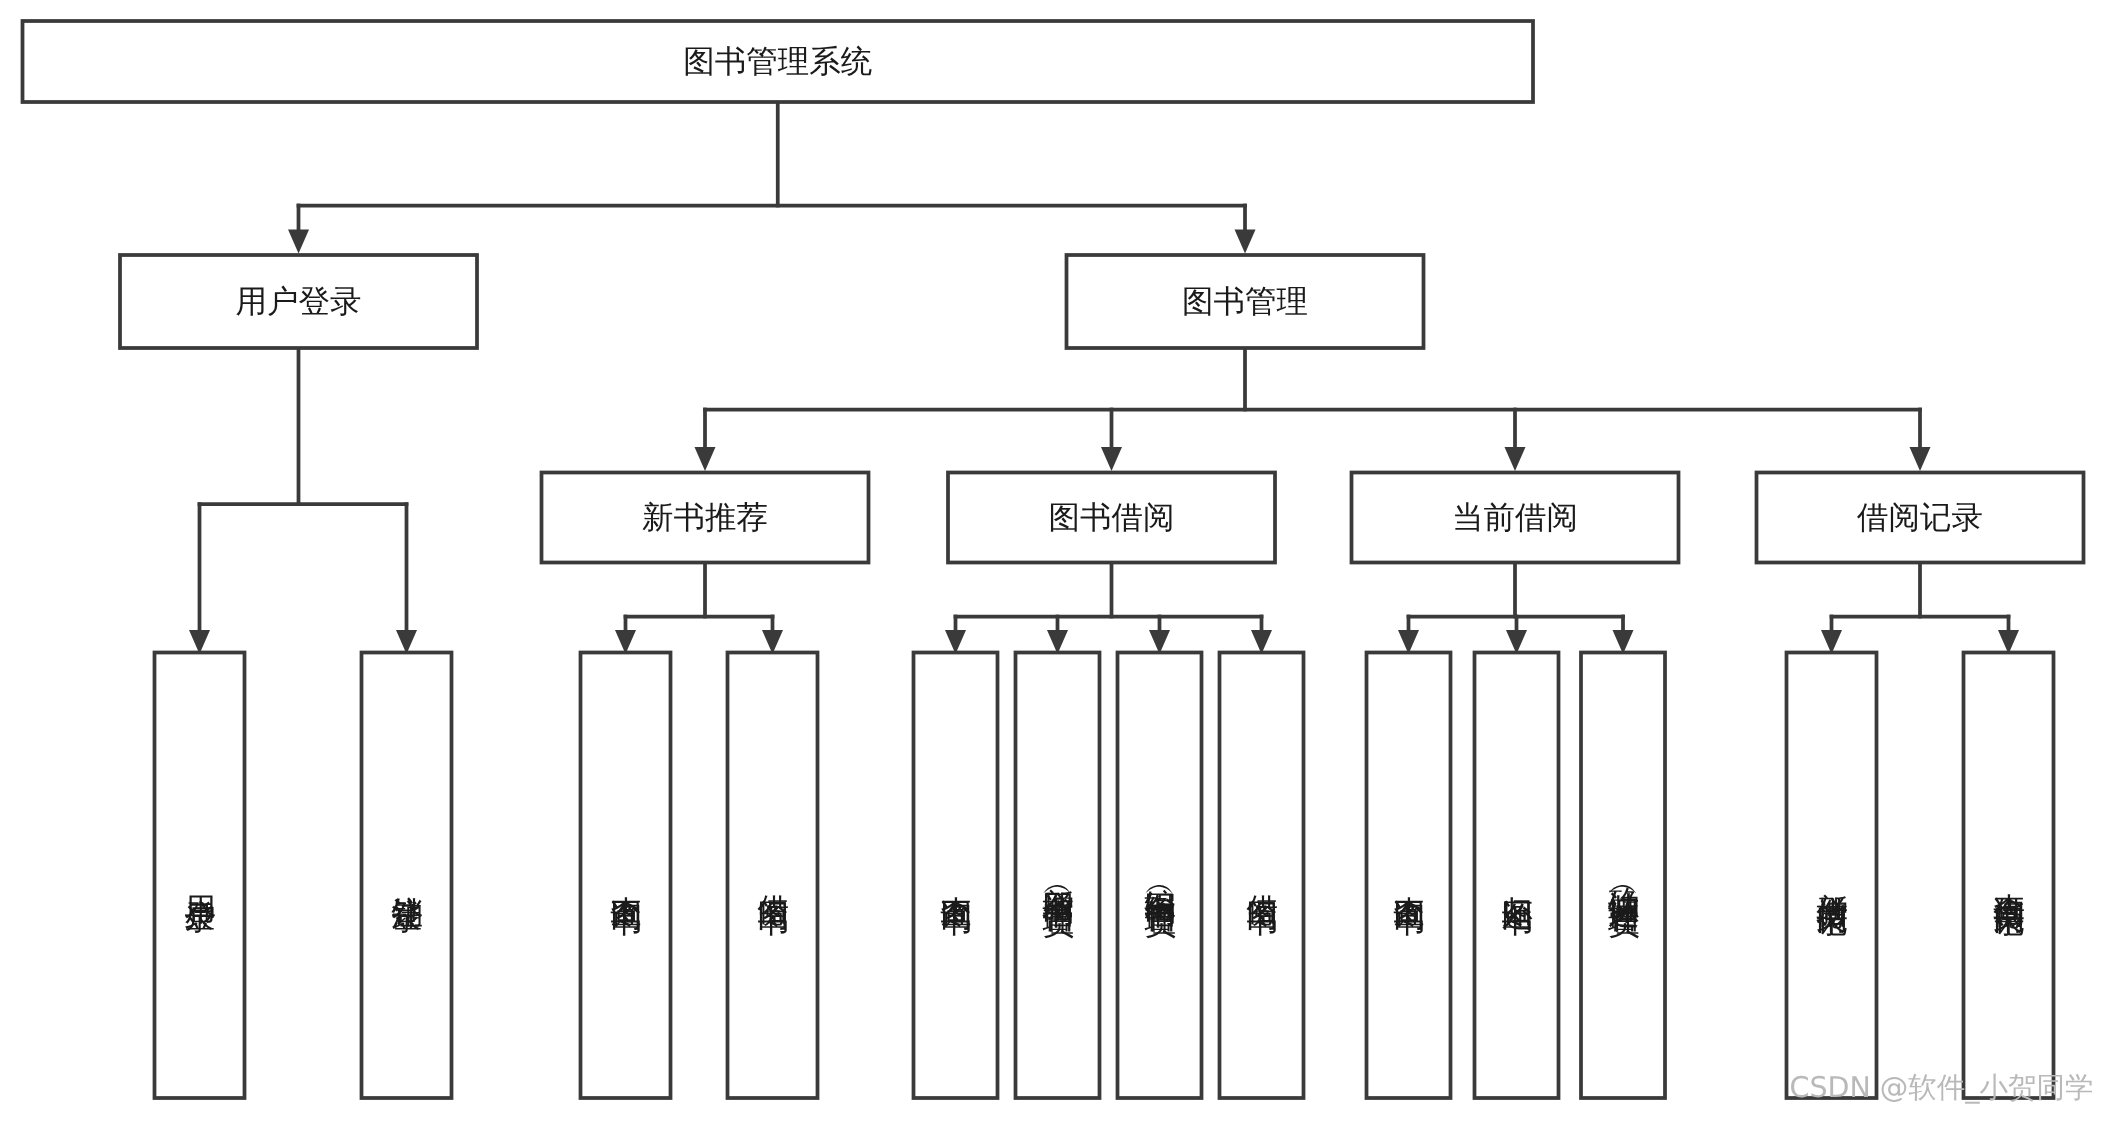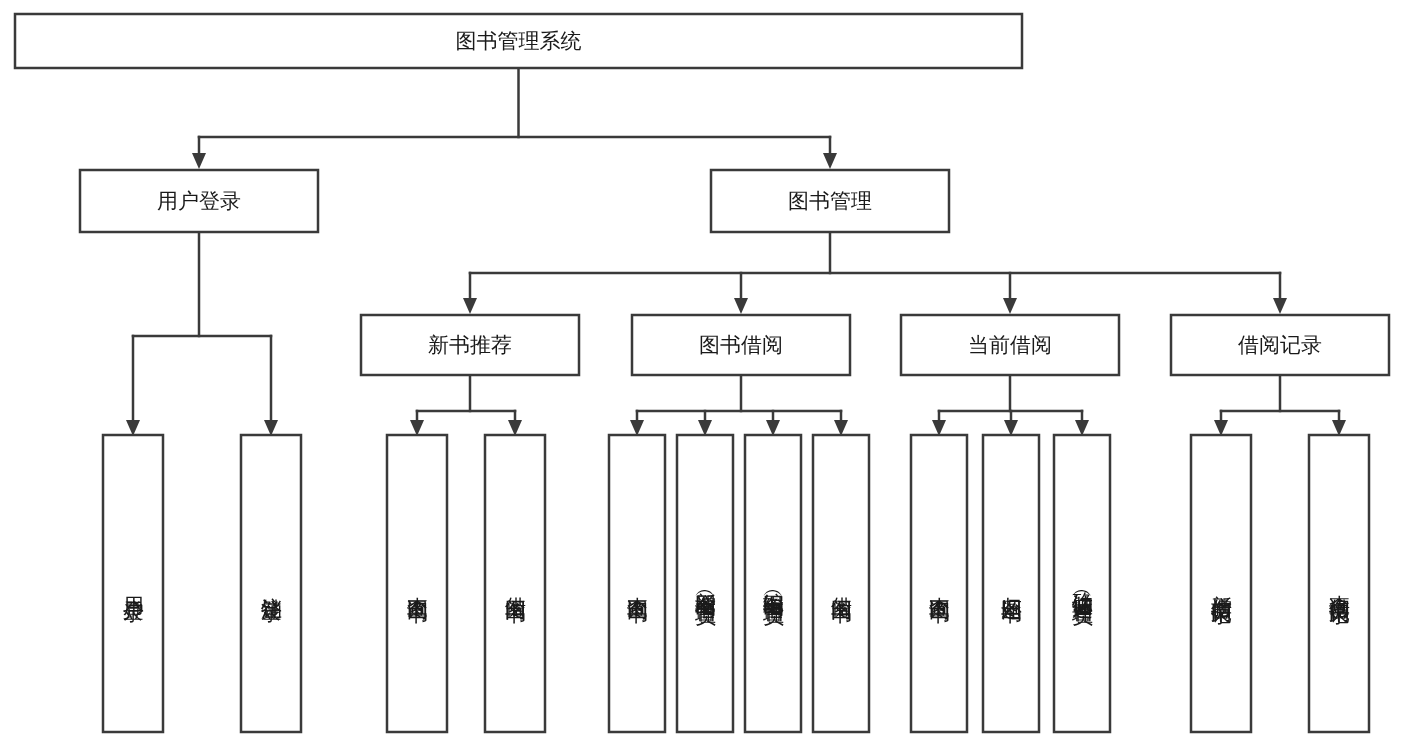--- a/index.html
+++ b/index.html
@@ -223,13 +223,14 @@
             </div></foreignObject>
         </g>
         <g>
           <rect x="1309" y="435" width="60" height="297" class="node-box"></rect>
           <foreignObject x="1309" y="435" width="60" height="297"><div xmlns="http://www.w3.org/1999/xhtml" style="width: 60px; height: 297px; display: flex; align-items: center; justify-content: center;">
               <span class="node-label-v" style="writing-mode: vertical-rl; text-orientation: upright; font-family: &quot;DejaVu Sans&quot;, &quot;Liberation Sans&quot;, sans-serif; font-size: 21px; color: rgb(26, 26, 26); letter-spacing: 2px; line-height: 1; max-height: 289px;">查询借阅记录</span>
             </div></foreignObject>
         </g>
       </g>
   </svg>
+  <div class="watermark">CSDN @软件_小贺同学</div>
 </div>
 
 </body></html>

